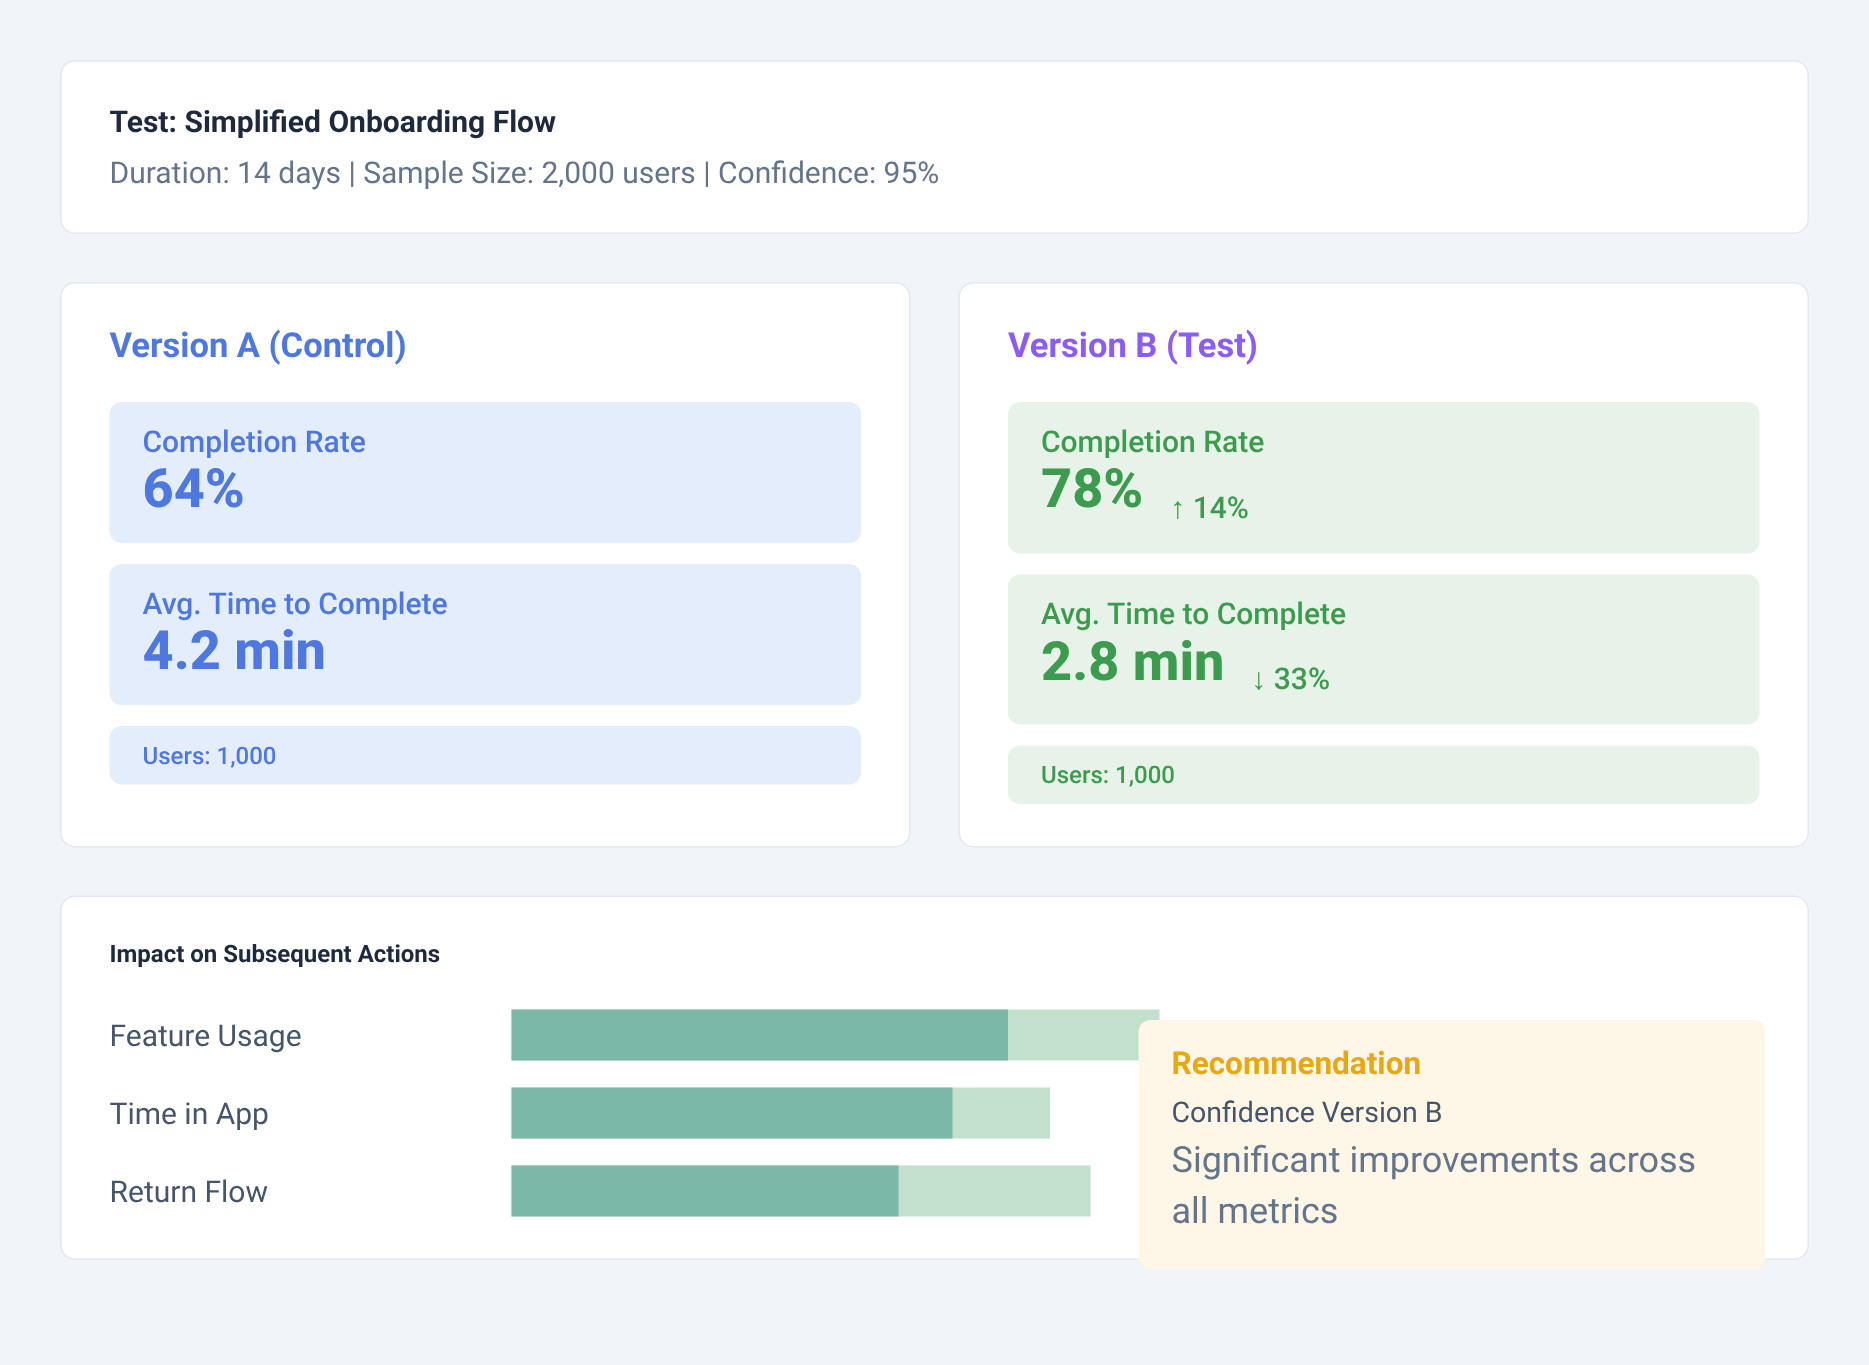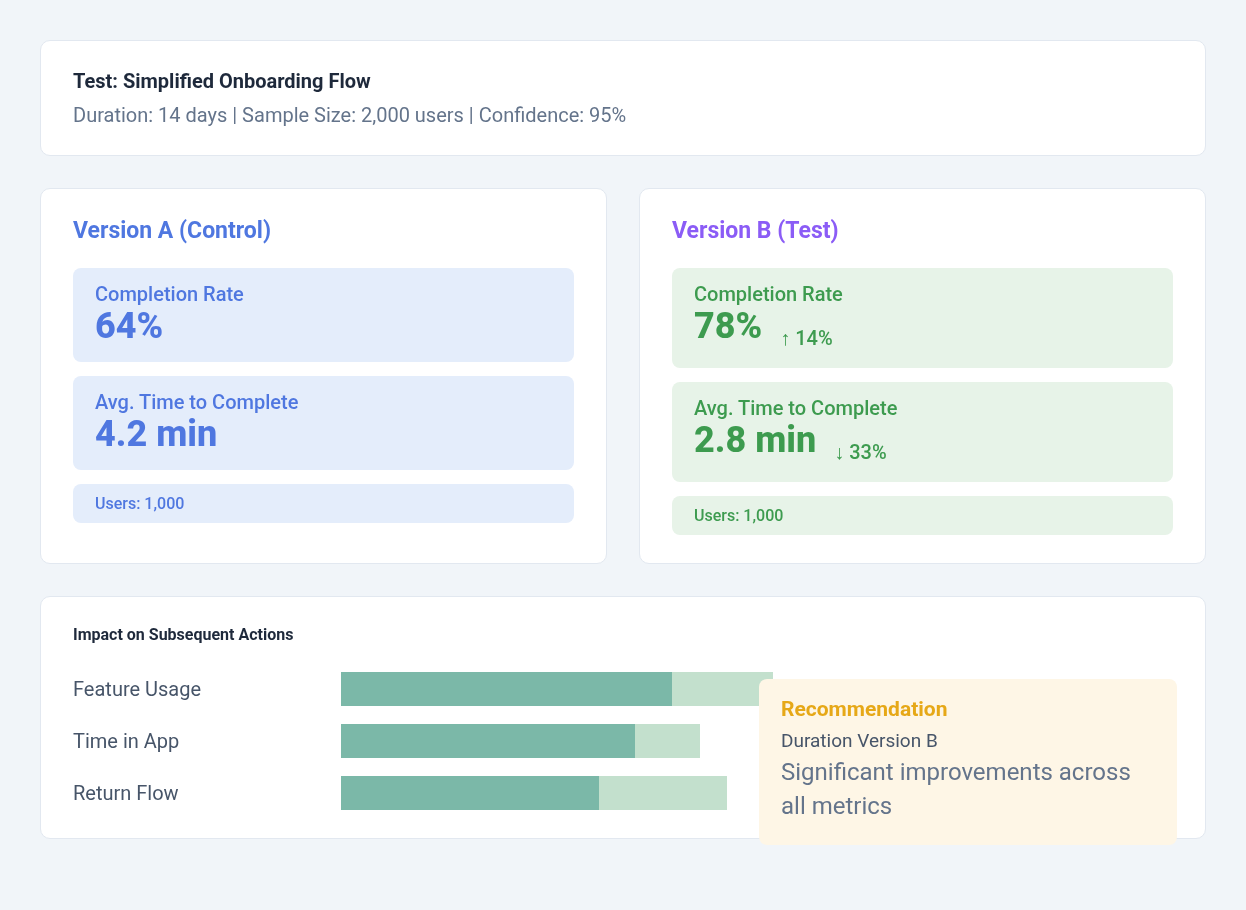--- a/index.html
+++ b/index.html
@@ -240,16 +240,16 @@
     <div class="bar-label">Return Flow</div>
     <div class="bar-track">
       <div class="bar-bg" style="width:84%"></div>
       <div class="bar-fg" style="width:56%"></div>
     </div>
     <div class="bar-delta">+50%</div>
   </div>
 
   <div class="reco-box">
     <div class="reco-title">Recommendation</div>
-    <div class="reco-line1">Duration Version B</div>
+    <div class="reco-line1">Confidence Version B</div>
     <div class="reco-line2">Significant improvements across all metrics</div>
   </div>
 </div>
 
 </body></html>

